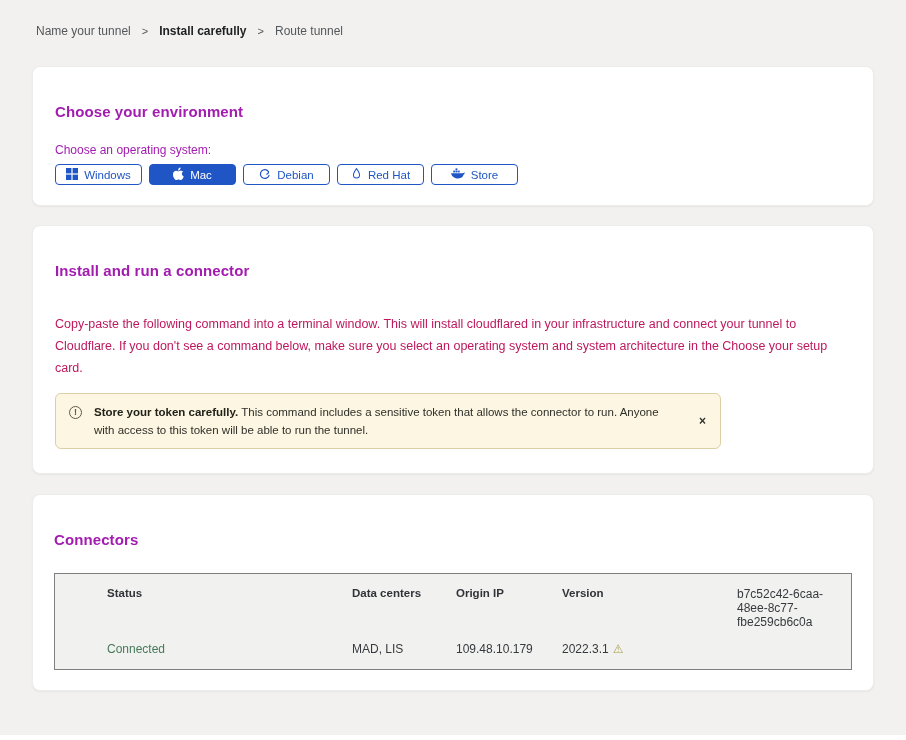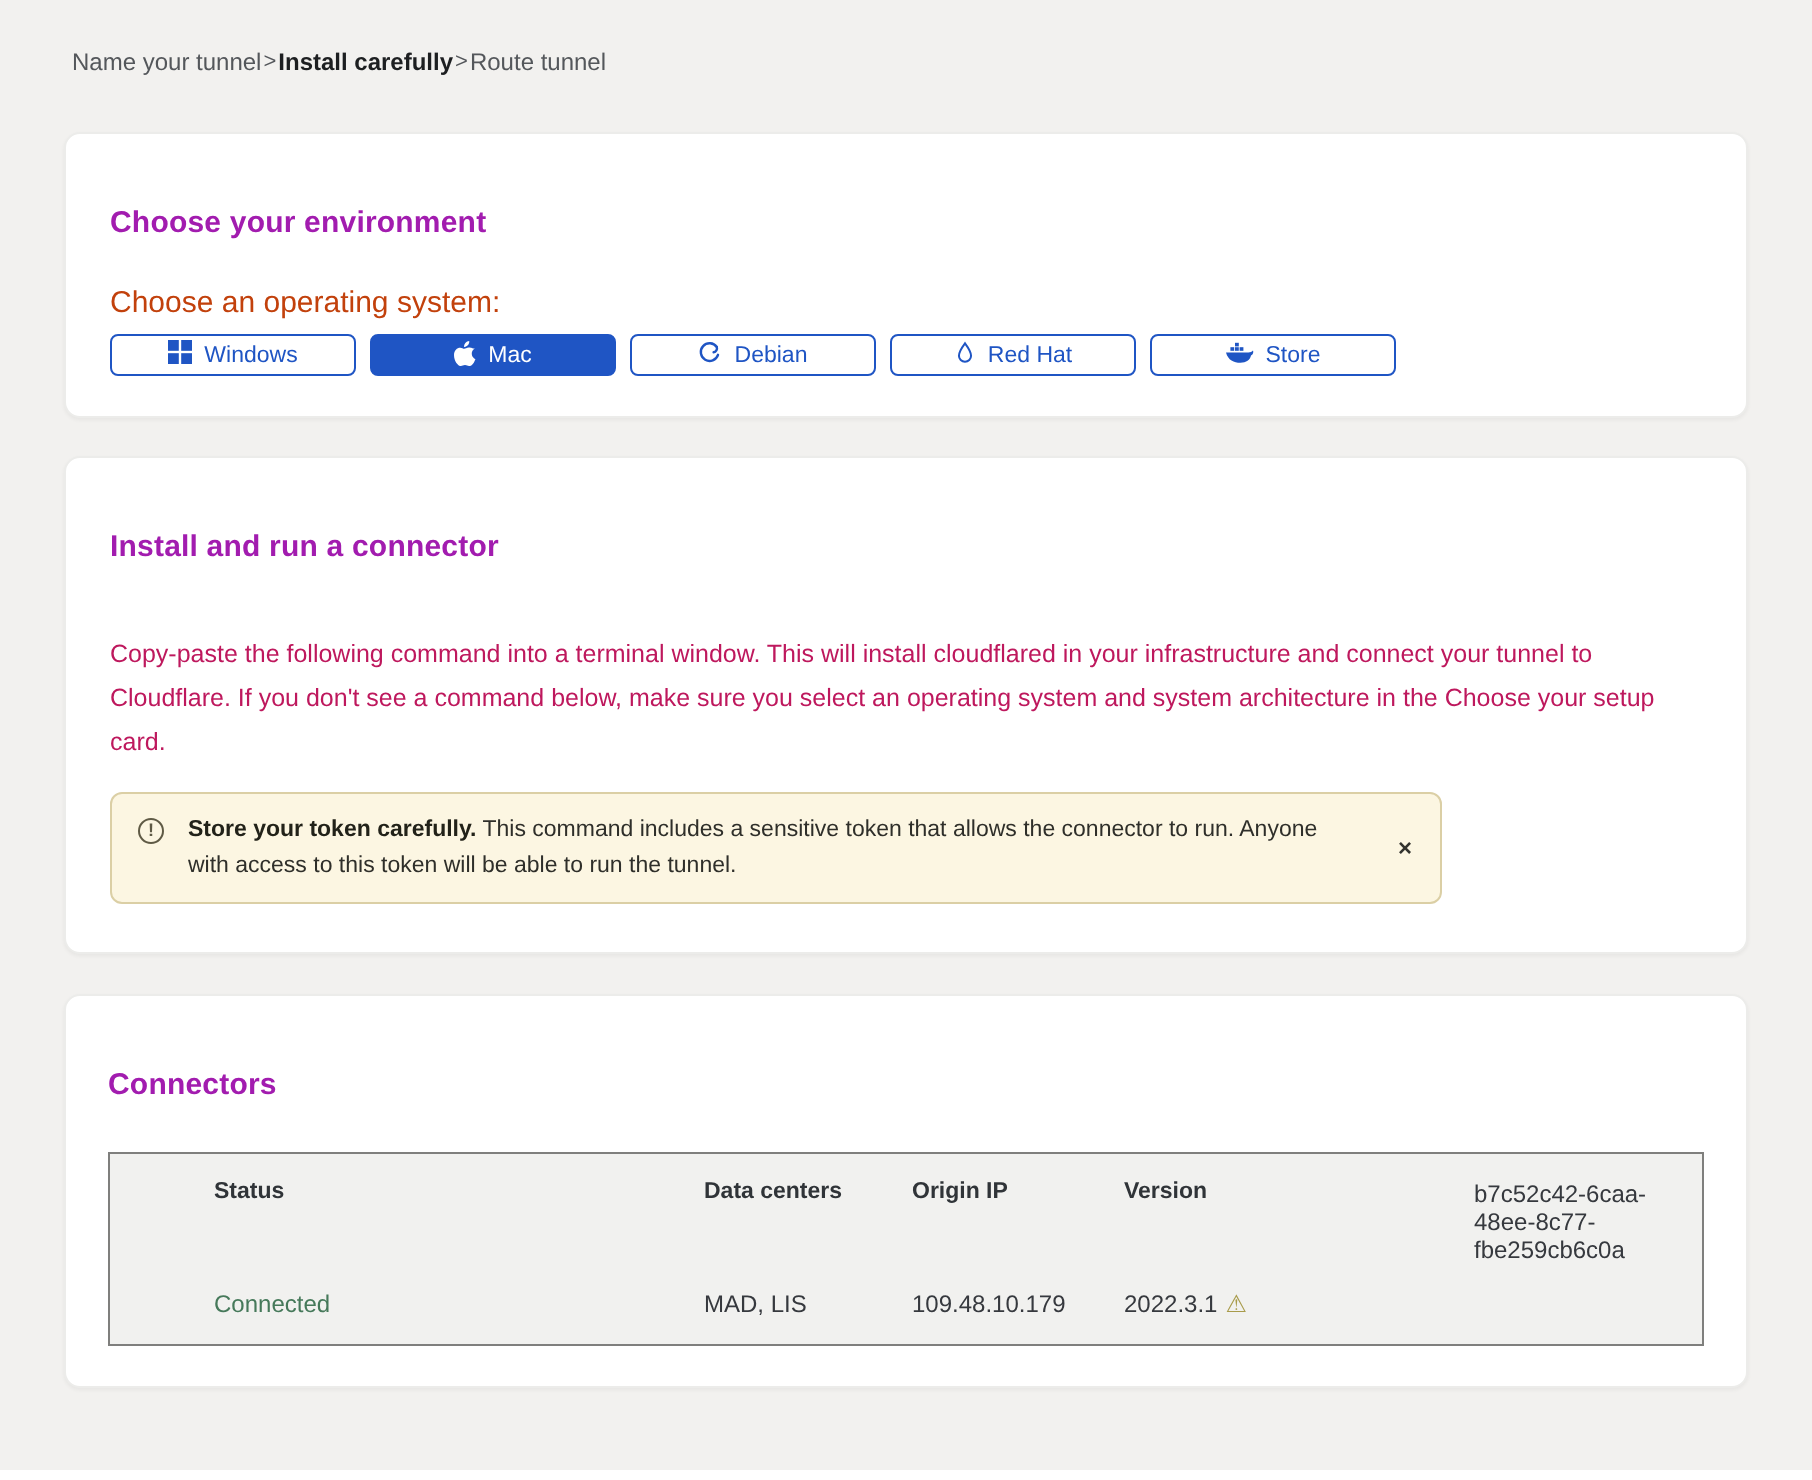--- a/index.html
+++ b/index.html
@@ -11,21 +11,21 @@
     position: relative;
     overflow: hidden;
   }
   
   .breadcrumb {
     padding: 24px 0 0 36px;
     font-size: 12px;
     color: #54575b;
     display: flex;
     align-items: center;
-    gap: 1px;
+    gap: 11px;
     height: 38px;
   }
   .breadcrumb .crumb { cursor: default; }
   .breadcrumb .crumb.active { font-weight: 700; color: #1d1f21; }
   .breadcrumb .sep { color: #54575b; font-size: 11px; }
 
   
   .card {
     width: 842px;
     margin: 0 0 0 32px;
@@ -38,24 +38,24 @@
     font-size: 15px;
     font-weight: 700;
     color: #a21caf;
     letter-spacing: 0.1px;
   }
   #card-environment { margin-top: 28px; padding: 36px 22px 20px 22px; }
   #card-connector   { margin-top: 19px; padding: 36px 22px 24px 22px; }
   #card-connectors  { margin-top: 20px; padding: 36px 21px 20px 21px; }
 
   
-  .os-label { margin-top: 23px; font-size: 15px; color: #c2410c; }
+  .os-label { margin-top: 23px; font-size: 12px; color: #a21caf; }
   .os-row { margin-top: 7px; display: flex; gap: 7px; }
   .os-btn {
-    width: 123px; height: 21px;
+    width: 87px; height: 21px;
     border: 1px solid #1f55c4;
     border-radius: 4px;
     background: #ffffff;
     color: #1f55c4;
     font-family: "Liberation Sans", sans-serif;
     font-size: 11.5px;
     display: flex; align-items: center; justify-content: center; gap: 6px;
     cursor: pointer;
   }
   .os-btn.selected { background: #1f55c4; color: #ffffff; }

